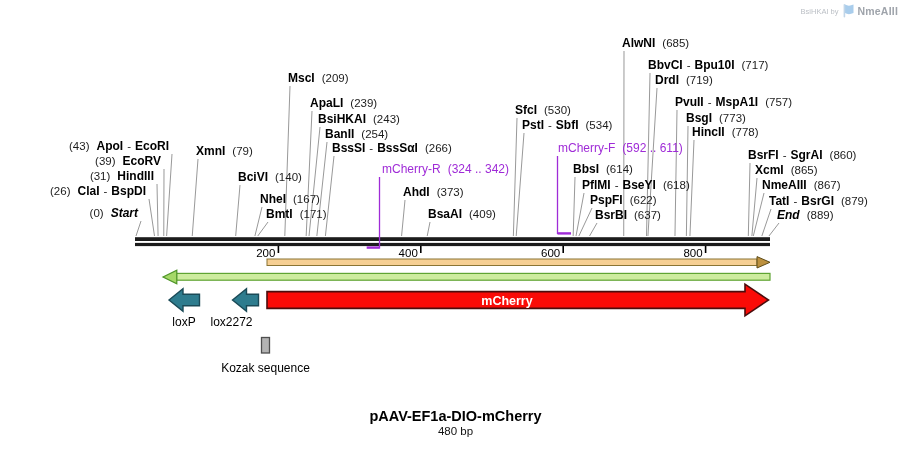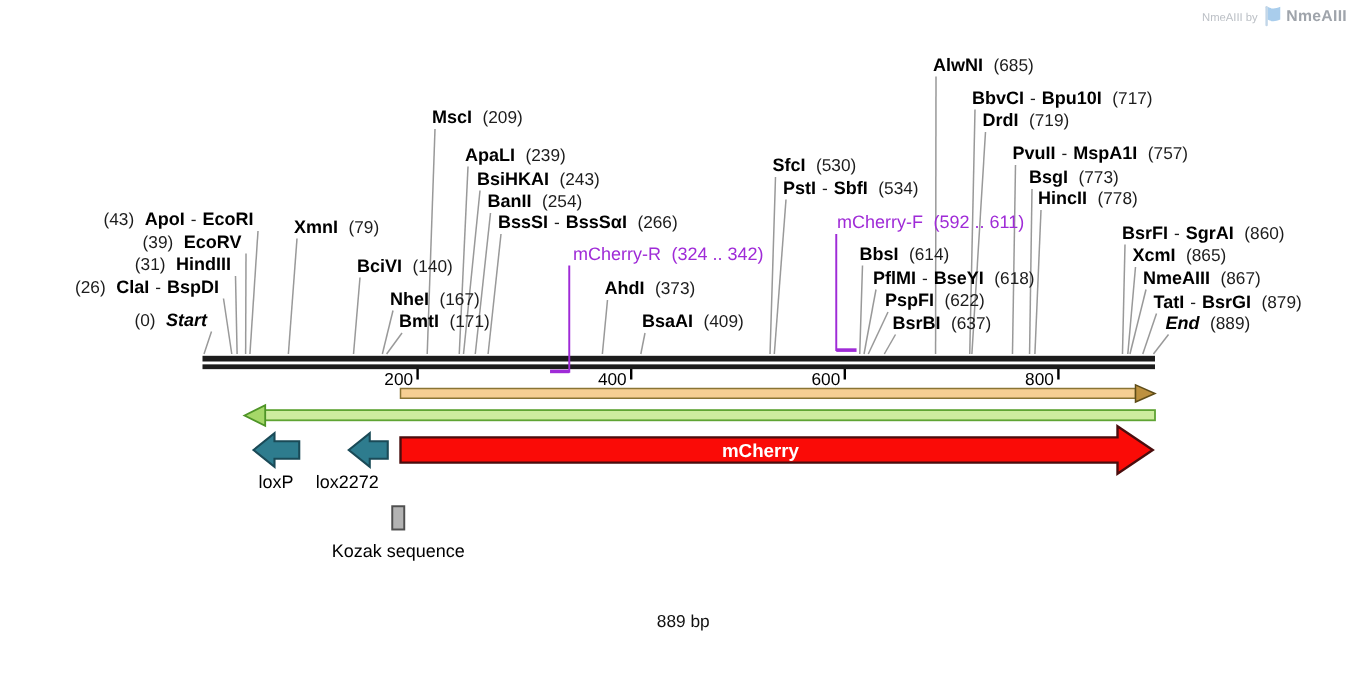--- a/index.html
+++ b/index.html
@@ -21,21 +21,21 @@
   .titleblock{position:absolute;left:0;top:408px;width:911px;text-align:center;}
   .titleblock .t1{font-size:14.5px;font-weight:bold;color:#000;line-height:16px;}
   .titleblock .t2{font-size:11.5px;color:#111;line-height:13px;margin-top:1px;}
 </style>
 </head>
 <body>
 
 <div id="stage">
 
   <div class="watermark">
-    <span class="created">NmeAIII by</span>
+    <span class="created">BsiHKAI by</span>
     <span style="display:inline-flex;">
       <svg width="11" height="14" viewBox="0 0 11 14">
         <path d="M2 0.5 C4.5 2 7.2 2 10.5 0.5 L10.5 9 C7.2 10.5 4.5 10.5 2 9 Z" fill="#a9cdec"></path>
         <rect x="0.6" y="0" width="1.6" height="13.5" rx="0.8" fill="#c2d6e8"></rect>
       </svg>
     </span>
     <span class="brand">NmeAIII</span>
   </div>
 
   <svg id="mapsvg" width="911" height="449" viewBox="0 0 911 449">
@@ -141,16 +141,17 @@
         <text x="382" y="173" class="primer-label"><tspan>mCherry-R</tspan><tspan dx="7">(324 .. 342)</tspan></text>
         <text x="558" y="152" class="primer-label"><tspan>mCherry-F</tspan><tspan dx="7">(592 .. 611)</tspan></text>
         <text x="184" y="325.5" text-anchor="middle" class="feat-label">loxP</text>
         <text x="231.5" y="325.5" text-anchor="middle" class="feat-label">lox2272</text>
         <text x="507" y="304.5" text-anchor="middle" class="mcherry-label">mCherry</text>
         <text x="265.5" y="371.5" text-anchor="middle" class="feat-label">Kozak sequence</text>
       </g>
     </svg>
 
   <div class="titleblock">
-    <div class="t2">889 bp</div>
+    <div class="t1">pAAV-EF1a-DIO-mCherry</div>
+    <div class="t2">480 bp</div>
   </div>
 
 </div>
 
 </body></html>

